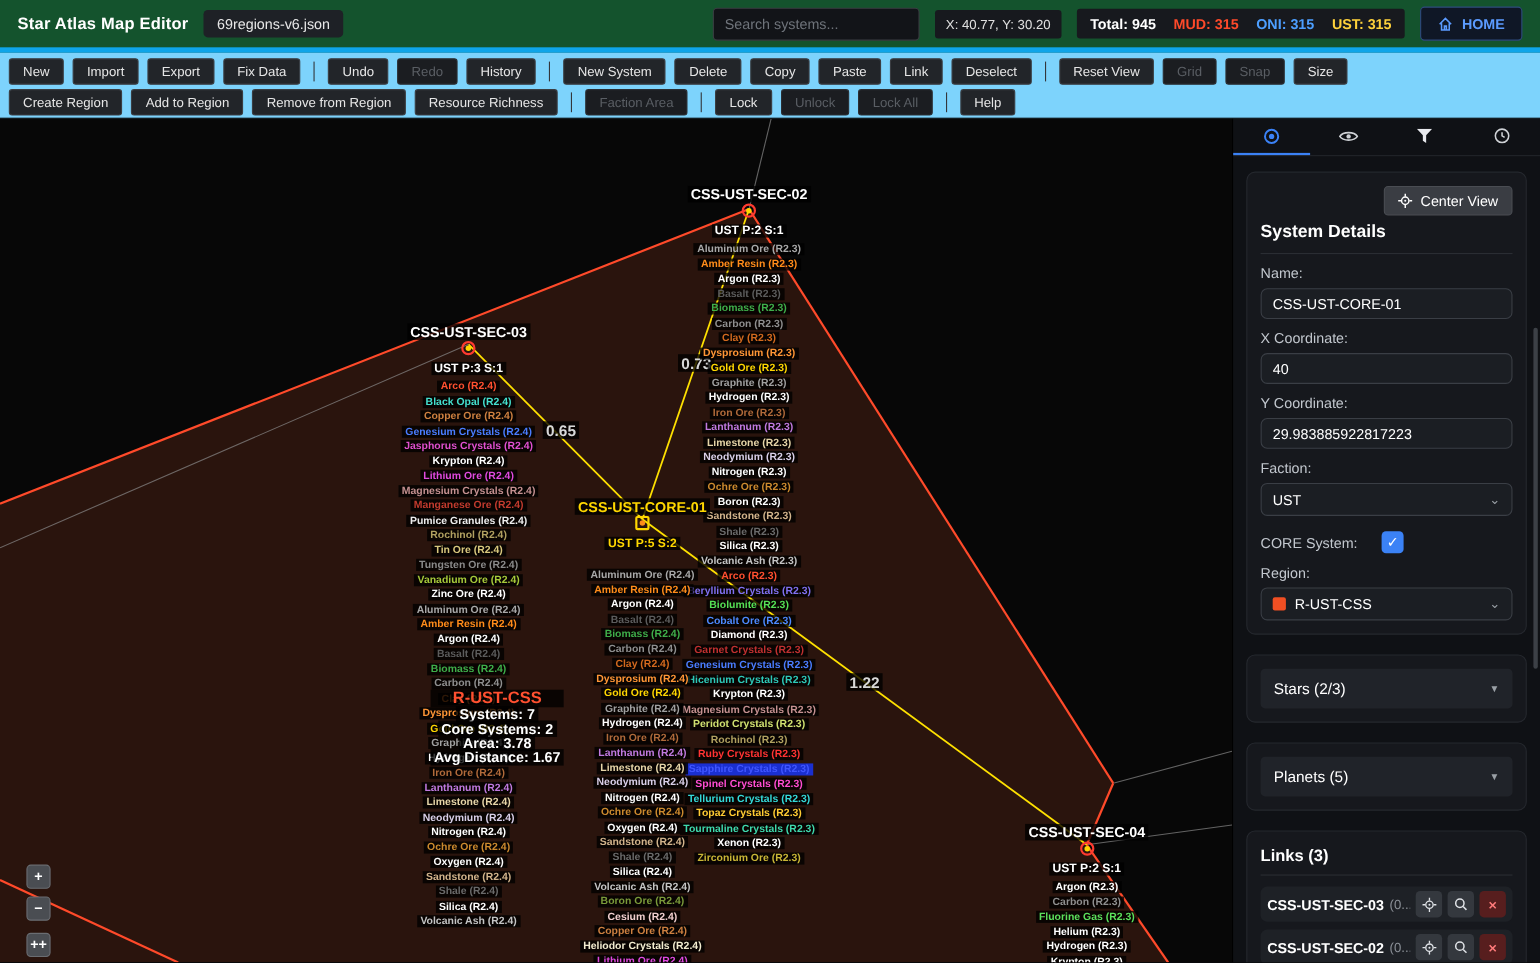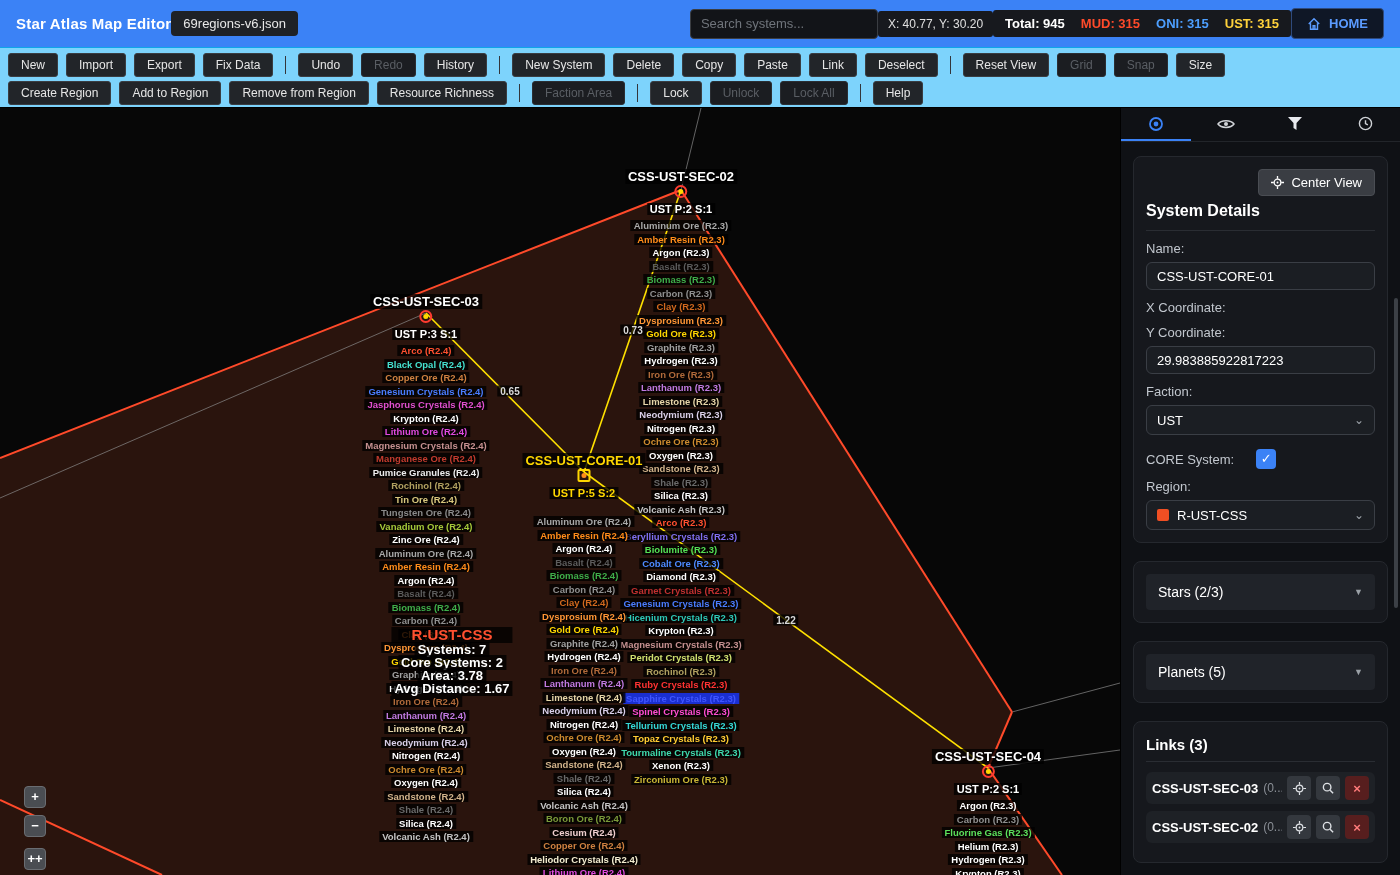--- a/index.html
+++ b/index.html
@@ -1,21 +1,21 @@
 <!DOCTYPE html>
 <html><head>
 <meta charset="utf-8">
 <style>
   * { margin:0; padding:0; box-sizing:border-box; }
   html,body { width:1400px; height:875px; overflow:hidden; background:#0b0d10;
     font-family:"Liberation Sans", sans-serif; }
 
   
-  .header { height:48px; display:flex; align-items:center; gap:0; padding:0 16px;
-    background:#3b82f6; border-bottom:1px solid #0ea5e9; }
+  .header { height:48px; display:flex; align-items:center; gap:14px; padding:0 16px;
+    background:#14532d; border-bottom:5px solid #0ea5e9; }
   .app-title { color:#fff; font-size:15px; font-weight:bold; letter-spacing:.2px; }
   .file-chip { background:#1e2126; color:#e8e8e8; font-size:13px; padding:5px 12px; border-radius:4px; }
   .search { margin-left:auto; width:188px; height:30px; background:#121418; border:1px solid #3a3d42;
     border-radius:4px; color:#ddd; font-size:13px; padding:0 10px; outline:none; }
   .search::placeholder { color:#6f747b; }
   .coords-chip { background:#17191e; color:#e0e0e0; font-size:12px; padding:6px 10px; border-radius:3px; white-space:nowrap; }
   .stats-chip { background:#17191e; padding:6px 12px; border-radius:3px; display:flex; gap:16px;
     font-size:13px; color:#fff; white-space:nowrap; }
   .stats-chip b { font-weight:bold; }
   .home-btn { display:flex; align-items:center; gap:8px; background:#0f1726; border:1px solid #2e4a7d;
@@ -48,21 +48,21 @@
   .marker.core::after { background:#ff8c1a; }
   .sys-sub { font-size:11px; font-weight:bold; color:#fff; line-height:13px; }
   .sys-list { margin-top:2px; }
   .sys-core .sys-list { margin-top:14px; }
   .sys-list div { line-height:11.5px; white-space:nowrap; }
   .sys-list span { font-size:9.5px; font-weight:bold; }
 
   .region-label { position:absolute; transform:translateX(-50%); text-align:center; z-index:4; }
   .region-title { font-size:15px; font-weight:bold; line-height:16px; }
   .region-stat { color:#fff; font-size:13px; font-weight:bold; line-height:13px; white-space:nowrap; }
-  .link-label { position:absolute; transform:translate(-50%,-50%); color:#d8d8d8; font-size:10px;
+  .link-label { position:absolute; transform:translate(-50%,-50%); color:#d8d8d8; font-size:14px;
     z-index:2; font-weight:bold; }
 
   .zoom-btn { position:absolute; left:24px; width:22px; height:22px; background:#4a4d52; color:#fff;
     border:1px solid #6a6d72; border-radius:4px; font-size:13px; font-weight:bold; line-height:20px;
     text-align:center; cursor:pointer; z-index:5; padding:0; font-family:"Liberation Sans",sans-serif; }
 
   
   .sidebar { position:absolute; right:0; top:0; width:280px; height:767px; background:#0f1115;
     border-left:1px solid #000; overflow:hidden; }
   .tabbar { display:flex; height:34px; border-bottom:1px solid #22252a; }
@@ -201,21 +201,21 @@
             <div><span style="color: rgb(255, 150, 54);">Dysprosium (R2.3)</span></div>
             <div><span style="color: rgb(255, 215, 0);">Gold Ore (R2.3)</span></div>
             <div><span style="color: rgb(160, 160, 160);">Graphite (R2.3)</span></div>
             <div><span style="color: rgb(255, 255, 255);">Hydrogen (R2.3)</span></div>
             <div><span style="color: rgb(176, 106, 58);">Iron Ore (R2.3)</span></div>
             <div><span style="color: rgb(192, 122, 224);">Lanthanum (R2.3)</span></div>
             <div><span style="color: rgb(230, 213, 168);">Limestone (R2.3)</span></div>
             <div><span style="color: rgb(216, 207, 232);">Neodymium (R2.3)</span></div>
             <div><span style="color: rgb(255, 255, 255);">Nitrogen (R2.3)</span></div>
             <div><span style="color: rgb(204, 138, 46);">Ochre Ore (R2.3)</span></div>
-            <div><span style="color: rgb(255, 255, 255);">Oxygen (R2.3)</span></div>
+            <div><span style="color: rgb(255, 255, 255);">Boron (R2.3)</span></div>
             <div><span style="color: rgb(210, 180, 140);">Sandstone (R2.3)</span></div>
             <div><span style="color: rgb(106, 106, 106);">Shale (R2.3)</span></div>
             <div><span style="color: rgb(255, 255, 255);">Silica (R2.3)</span></div>
             <div><span style="color: rgb(196, 196, 196);">Volcanic Ash (R2.3)</span></div>
             <div><span style="color: rgb(255, 80, 48);">Arco (R2.3)</span></div>
             <div><span style="color: rgb(128, 112, 240);">Beryllium Crystals (R2.3)</span></div>
             <div><span style="color: rgb(85, 224, 85);">Biolumite (R2.3)</span></div>
             <div><span style="color: rgb(77, 138, 255);">Cobalt Ore (R2.3)</span></div>
             <div><span style="color: rgb(255, 255, 255);">Diamond (R2.3)</span></div>
             <div><span style="color: rgb(192, 48, 48);">Garnet Crystals (R2.3)</span></div>
@@ -369,20 +369,21 @@
             <span>Center View</span>
           </button>
         </div>
         <h2>System Details</h2>
         <div class="hr"></div>
 
         <label class="flabel">Name:</label>
         <input class="field" value="CSS-UST-CORE-01" style="">
 
         <label class="flabel">X Coordinate:</label>
+        <input class="field" value="40" style="">
 
         <label class="flabel">Y Coordinate:</label>
         <input class="field" value="29.983885922817223" style="">
 
         <label class="flabel">Faction:</label>
         <div class="select">
           <span class="grow">UST</span>
           <span class="chev">⌄</span>
         </div>
 

